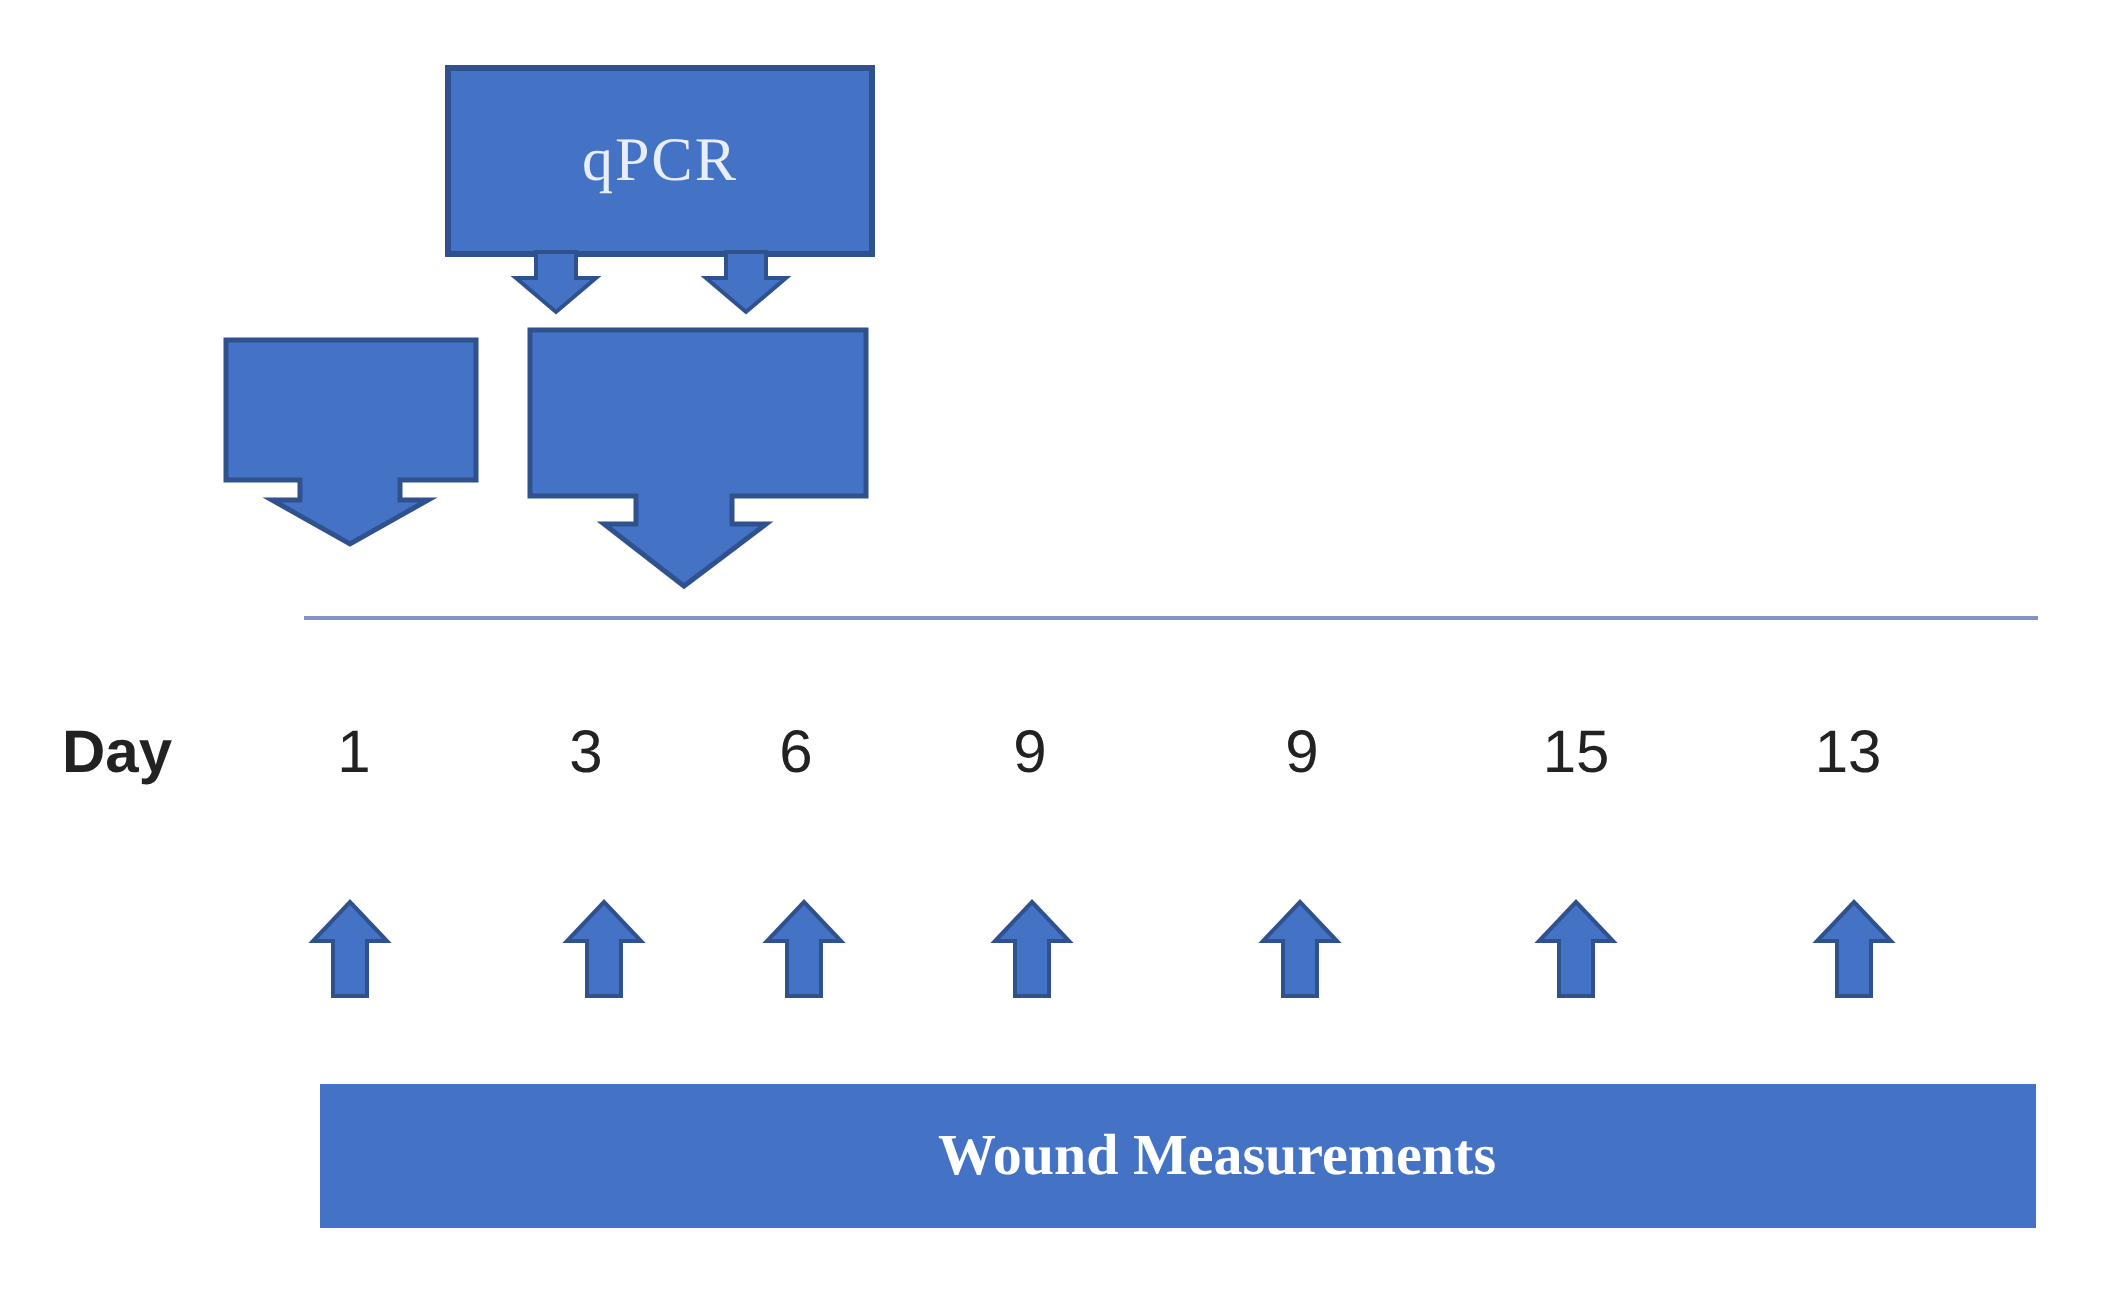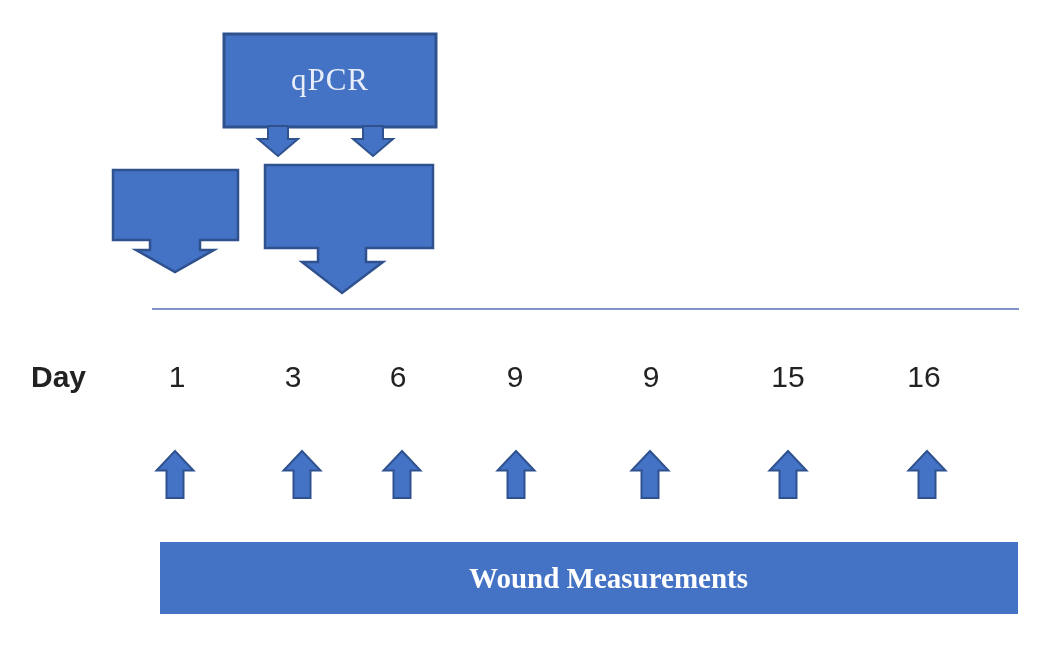--- a/index.html
+++ b/index.html
@@ -120,19 +120,19 @@
   <div class="label qpcr">qPCR</div>
 
   <div class="day-word">Day</div>
 
   <div class="day-num" style="left:177px">1</div>
   <div class="day-num" style="left:293px">3</div>
   <div class="day-num" style="left:398px">6</div>
   <div class="day-num" style="left:515px">9</div>
   <div class="day-num" style="left:651px">9</div>
   <div class="day-num" style="left:788px">15</div>
-  <div class="day-num" style="left:924px">16</div>
+  <div class="day-num" style="left:924px">13</div>
 
   <div class="wound-bar">
     <span>Wound Measurements</span>
   </div>
 
 </div>
 
 </body></html>

